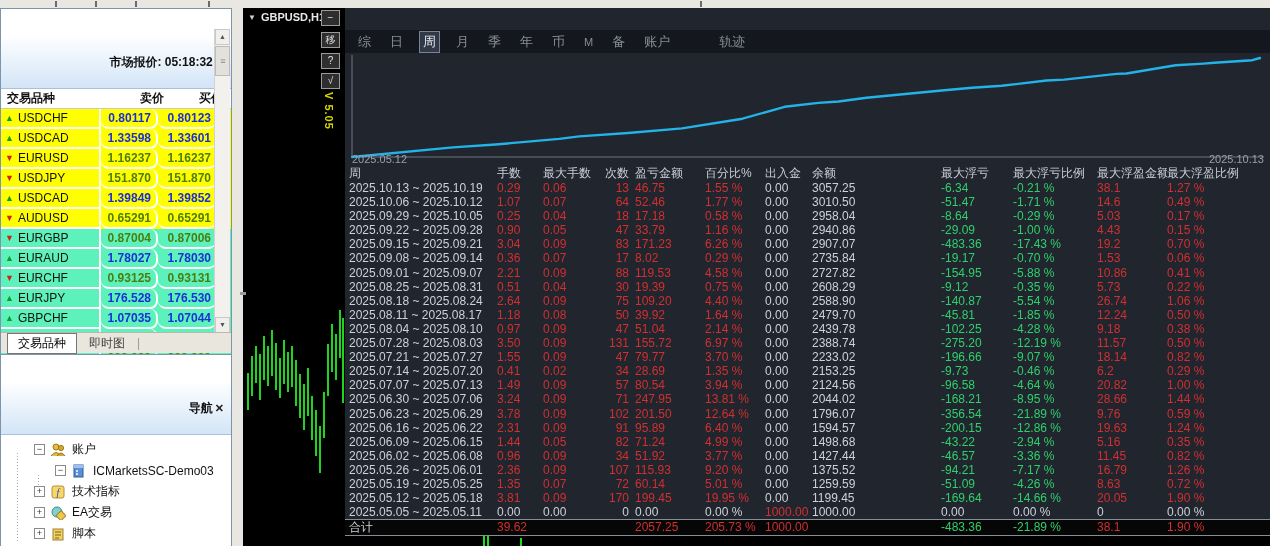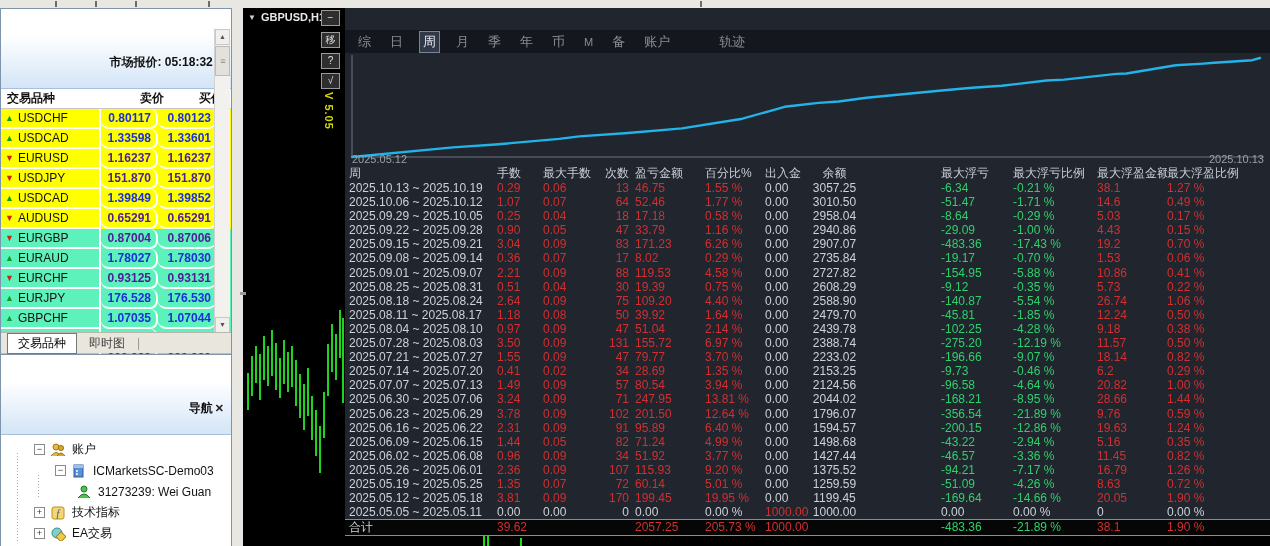--- a/index.html
+++ b/index.html
@@ -28,21 +28,21 @@
   .bg-t{background:#5df2bc;}
   .mw-sym{width:100px;display:flex;align-items:center;gap:4px;padding-left:4px;box-sizing:border-box;
           border-right:2px solid #fff;border-bottom:2px solid #fff;color:#111;}
   .arr{font-size:9px;line-height:9px;}
   .arr.up{color:#0f9b1f;}
   .arr.down{color:#cf2211;}
   .mw-bid,.mw-ask{width:57px;text-align:right;padding-right:5px;box-sizing:border-box;
           border-bottom:2px solid #fff;line-height:18px;font-weight:bold;border-radius:8px;}
   .mw-bid{border-right:2px solid #fff;}
   .mw-ask{width:58px;}
-  .blu{color:#1b2fd8;} .rd{color:#4c1d95;}
+  .blu{color:#1b2fd8;} .rd{color:#4d7c0f;}
   
   .mw-scroll{position:absolute;right:1px;top:20px;width:15px;height:304px;background:#f2f1ee;border-left:1px solid #d2d2d2;}
   .sb-btn{position:absolute;left:0;width:15px;height:16px;background:#f0efec;border:1px solid #c9c9c9;box-sizing:border-box;
           color:#555;font-size:7px;text-align:center;line-height:14px;}
   .sb-thumb{position:absolute;left:0;top:17px;width:15px;height:30px;background:#e3e1dc;border:1px solid #bdbbb4;box-sizing:border-box;
           color:#8a8a8a;font-size:9px;text-align:center;line-height:28px;letter-spacing:-1px;}
   
   .mw-tabs{position:absolute;left:0;bottom:0;width:230px;height:21px;background:#e9e6dd;border-top:1px solid #b9b6ac;
            display:flex;align-items:center;gap:2px;padding-left:6px;box-sizing:border-box;font-size:12px;}
   .tab{padding:1px 10px;color:#444;}
@@ -81,21 +81,21 @@
   .menu-item.gapped{margin-left:30px;}
   .chart-zone{position:absolute;left:0;top:45px;width:925px;height:119px;background:#21252e;}
   .axis-label{position:absolute;color:#9aa0a8;font-size:11px;top:100px;}
   
   #stats-table{position:absolute;left:0;top:157px;width:925px;}
   .trow{display:grid;grid-template-columns:146px 46px 60px 34px 70px 60px 47px 45px 76px 72px 84px 78px 91px;
         padding-left:4px;height:14.1px;line-height:14.2px;font-size:12px;white-space:nowrap;}
   .trow>div{overflow:hidden;}
   .trow .c2{padding-left:2px;} .trow .c3{padding-left:2px;}
   .trow .c4{text-align:right;padding-right:6px;}
-  .trow .c8{text-align:center;}
+  .trow .c8{text-align:left;}
   .trow .c10,.trow .c11,.trow .c12{padding-left:8px;}
   .thead{height:16px;line-height:16px;font-size:12px;color:#c9ced6;}
   .wht{color:#cdd2d9;} .red{color:#d13030;} .grn{color:#2fd06c;}
   .total-row{background:#060606;border-top:1px solid #868d97;border-bottom:1px solid #868d97;height:15px;line-height:15px;}
   
   .watermark{position:absolute;right:2px;bottom:-8px;font-size:42px;font-weight:bold;color:#821c12;
              letter-spacing:0px;z-index:9;text-shadow:1px 1px 0 #4a0e08;}
 </style>
 </head>
 <body>
@@ -734,27 +734,20 @@
         <div class="tree-row" style="padding-left: 54px;">
           <div class="expander">−</div>
           <span class="tree-icon"><svg width="16" height="14">
               <rect x="3" y="1" width="9" height="12" fill="#5b8fd6" stroke="#2c5a9e"></rect>
               <rect x="3" y="1" width="9" height="3" fill="#9cc0ef"></rect>
               <circle cx="6" cy="7" r="1" fill="#fff"></circle>
               <circle cx="6" cy="10" r="1" fill="#fff"></circle>
             </svg></span>
           <span>ICMarketsSC-Demo03</span>
         </div>
-        <div class="tree-row" style="padding-left: 75px;">
-          <span class="tree-icon"><svg width="16" height="14">
-              <circle cx="8" cy="4" r="3" fill="#4cc24c" stroke="#1f7a1f"></circle>
-              <path d="M2,13 q6,-8 12,0" fill="#4cc24c" stroke="#1f7a1f"></path>
-            </svg></span>
-          <span>31273239: Wei Guan</span>
-        </div>
         <div class="tree-row" style="padding-left: 33px;">
           <div class="expander">+</div>
           <span class="tree-icon"><svg width="16" height="14">
               <rect x="2" y="1" width="12" height="12" rx="2" fill="#f5d76e" stroke="#b98f2d"></rect>
               <text x="8" y="11" text-anchor="middle" font-size="10" font-style="italic" fill="#2c4fa3" font-family="Liberation Serif,serif">f</text>
             </svg></span>
           <span>技术指标</span>
         </div>
         <div class="tree-row" style="padding-left: 33px;">
           <div class="expander">+</div>

